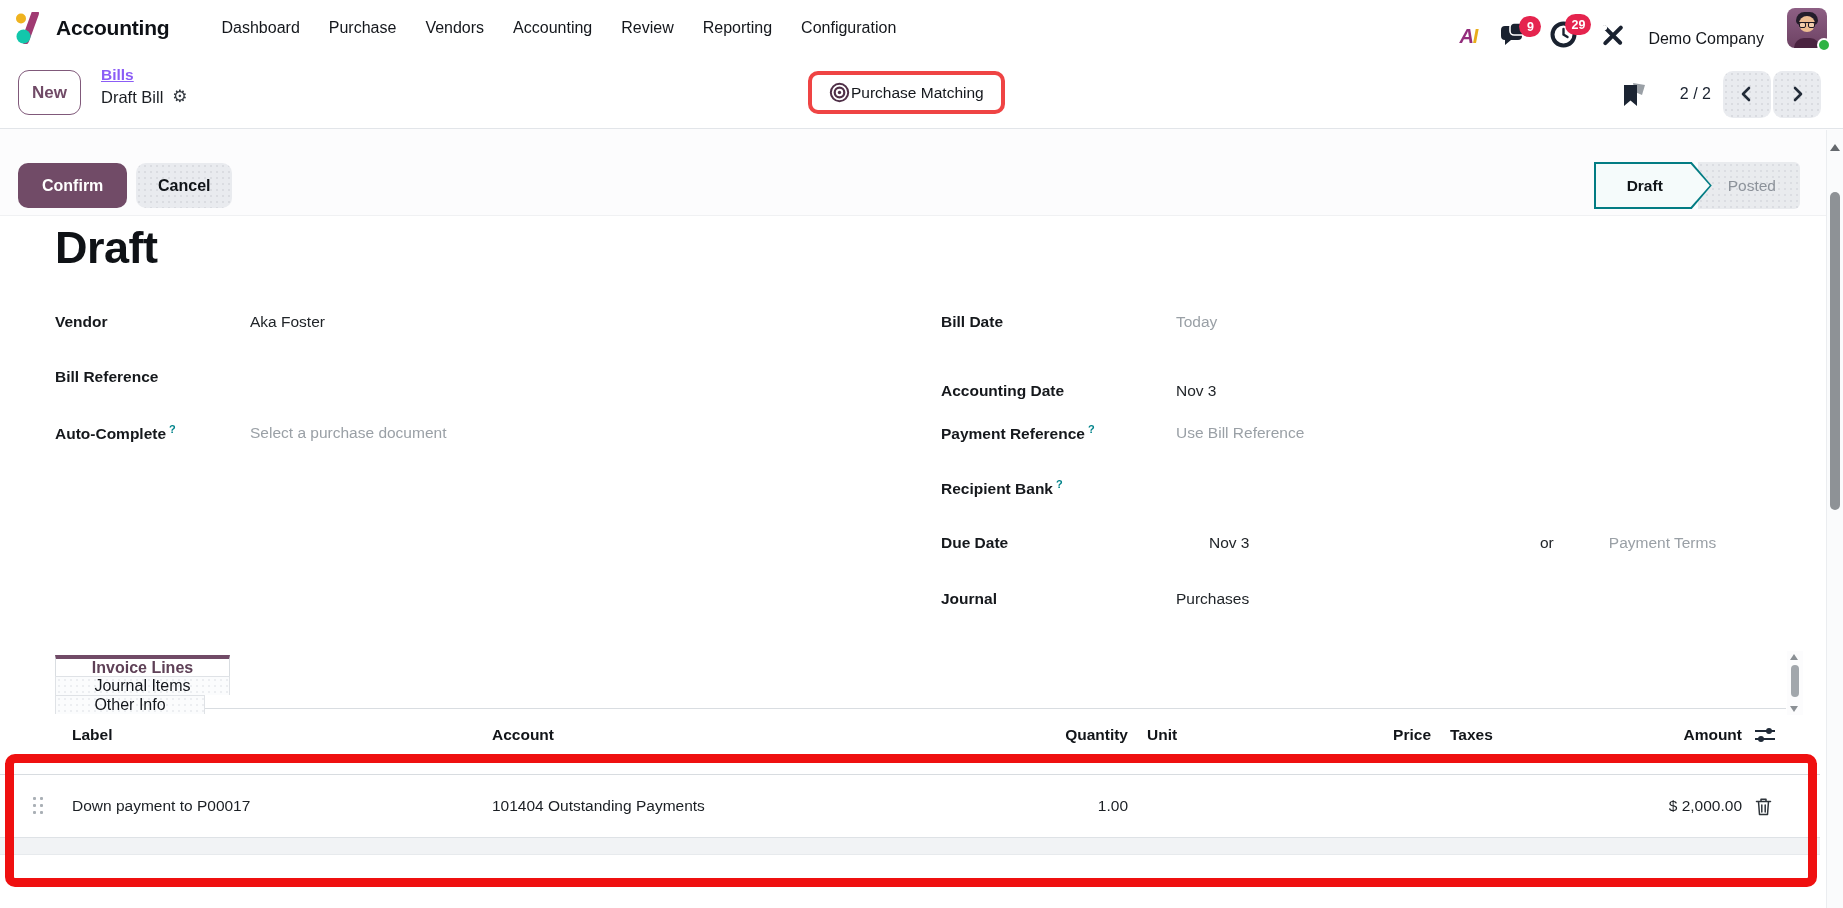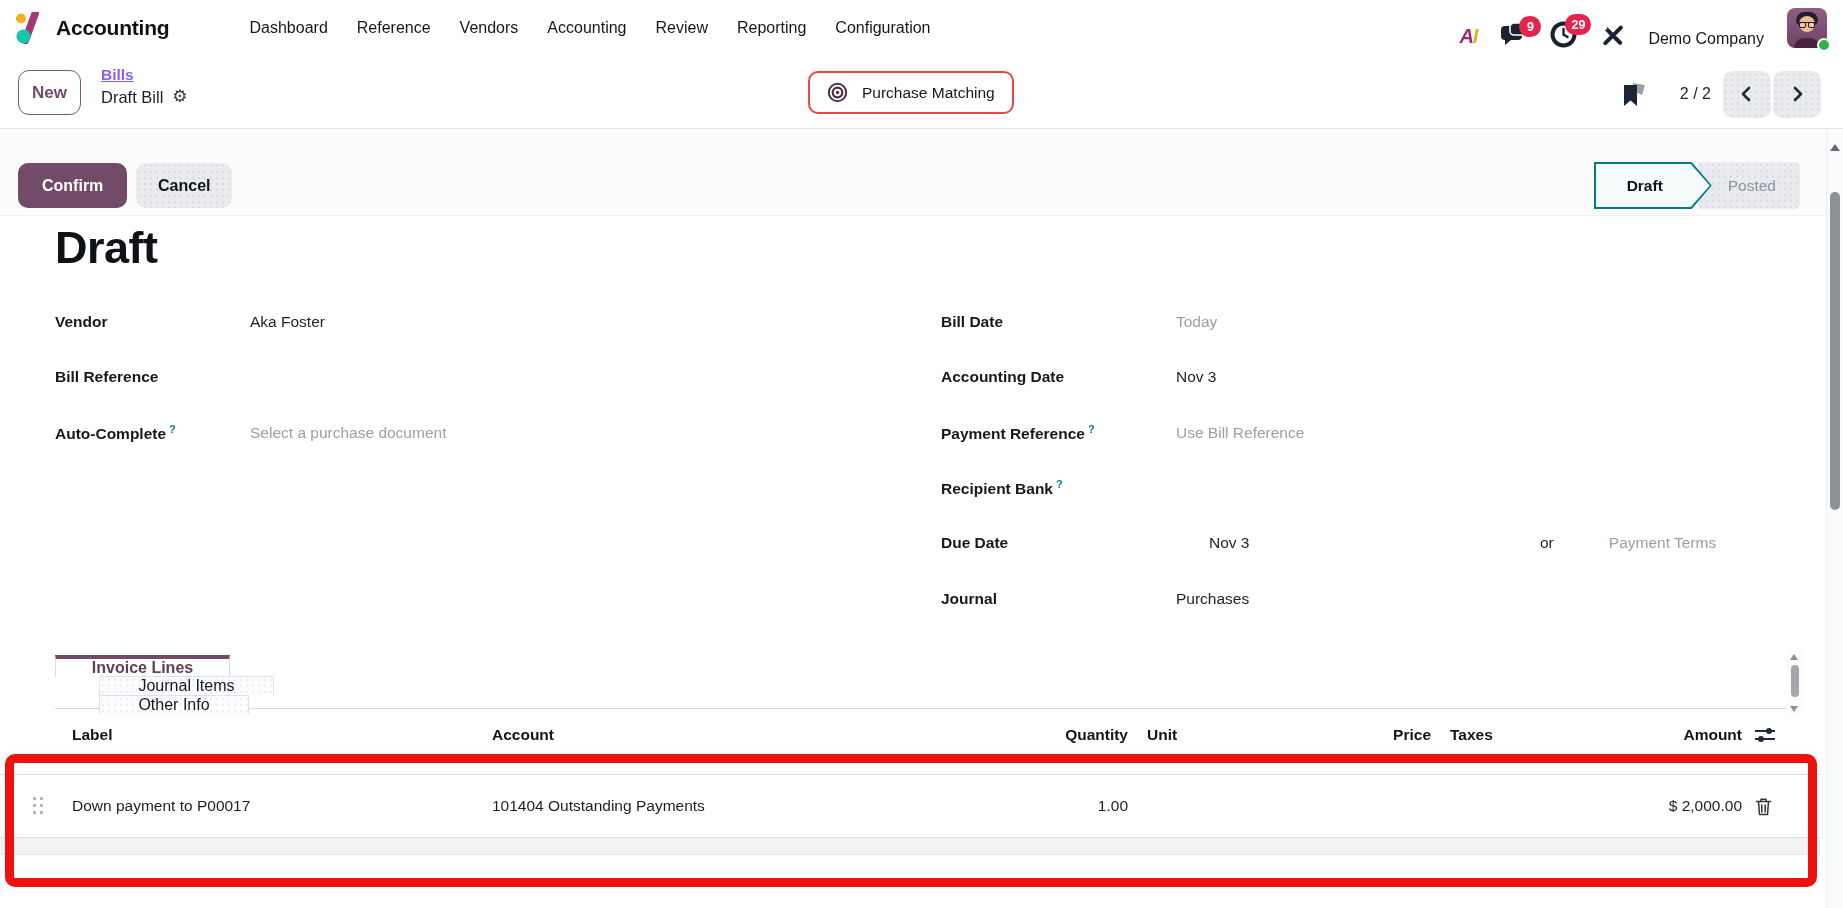--- a/index.html
+++ b/index.html
@@ -4,21 +4,21 @@
 <style>
   * { margin:0; padding:0; box-sizing:border-box; }
   body { font-family:"Liberation Sans","DejaVu Sans",sans-serif; background:#fff; }
   #root { position:relative; width:1843px; height:908px; background:#fff; overflow:hidden; color:#15181c; }
 
   
   .navbar { position:absolute; left:0; top:0; width:1843px; height:56px; background:#fff;
             display:flex; align-items:center; padding:0 14px; }
   .brand { display:flex; align-items:center; gap:10px; }
   .brand-name { font-size:21px; font-weight:700; color:#0e1116; letter-spacing:-0.2px; }
-  .menus { display:flex; align-items:center; gap:29px; margin-left:80px; }
+  .menus { display:flex; align-items:center; gap:29px; margin-left:52px; }
   .menu-item { font-size:16px; color:#14171c; cursor:pointer; white-space:nowrap; }
   .nav-right { margin-left:auto; display:flex; align-items:flex-end; gap:23px; padding-right:2px; }
   .ai-letters { font-size:20px; font-weight:800; letter-spacing:-1px; font-style:italic; }
   .ai-a { color:#932d7c; } .ai-i { color:#e9ad1b; }
   .icon-wrap { position:relative; display:inline-flex; }
   .badge { position:absolute; top:-7px; right:-14px; min-width:22px; height:21px; padding:0 6px;
            background:#e5244e; color:#fff; font-size:12.5px; font-weight:700; border-radius:11px;
            display:flex; align-items:center; justify-content:center; }
   .company-name { font-size:16px; color:#14171c; }
   .avatar { position:relative; width:40px; height:40px; border-radius:8px; overflow:visible;
@@ -37,21 +37,21 @@
   .crumb-bar { position:absolute; left:0; top:56px; width:1843px; height:73px; background:#fff;
                border-bottom:1px solid #e2e5e9; }
   .new-btn { position:absolute; left:18px; top:14px; width:63px; height:45px; background:#fff;
              border:1px solid #80597a; border-radius:11px; color:#714B67; font-size:17px; font-weight:700;
              display:flex; align-items:center; justify-content:center; cursor:pointer; }
   .crumb-block { position:absolute; left:101px; top:8px; line-height:1.35; }
   .crumb-parent { color:#8b5cf6; font-size:15.5px; font-weight:700; cursor:pointer; display:inline-block;text-decoration:underline; }
   .crumb-current { color:#1b1e23; font-size:16.5px; display:flex; align-items:center; gap:9px; }
   .gear { font-size:17px; color:#33383f; cursor:pointer; }
   .pm-btn { position:absolute; left:808px; top:15px; height:43px; padding:0 17px; background:#fff;
-            border:2px solid #ef4444; border-radius:10px; display:flex; align-items:center; gap:14px;
+            border:4px solid #ef4444; border-radius:10px; display:flex; align-items:center; gap:1px;
             font-size:15.5px; color:#14171c; cursor:pointer; }
   .crumb-right { position:absolute; right:22px; top:14px; height:48px; display:flex; align-items:center; }
   .bookmark { margin-right:32px; cursor:pointer; display:inline-flex; }
   .pager-count { font-size:16px; color:#1b2330; margin-right:12px; white-space:nowrap; }
   .pg-btn { width:48px; height:47px; border:none; border-radius:10px; background:#e9ebef;
             background-image:radial-gradient(#d9dbe0 1px, transparent 1px); background-size:6px 6px;
             display:flex; align-items:center; justify-content:center; cursor:pointer; }
   .pg-btn + .pg-btn { margin-left:2px; }
 
   
@@ -86,21 +86,21 @@
   .due-val { width:298px; flex:0 0 auto; }
   .or-word { font-size:15.5px; color:#212529; margin-right:22px; }
 
   
   .tabs-wrap { position:absolute; left:55px; top:655px; width:1731px; height:54px; display:flex;
                border-bottom:1px solid #d9dde1;flex-direction:column; }
   .tab { height:54px; display:flex; align-items:center; justify-content:center; font-size:16px; cursor:pointer; }
   .tab.active { width:175px; background:#fff; border-top:4px solid #714B67; border-left:1px solid #d9dde1;
                 border-right:1px solid #d9dde1; margin-bottom:-1px; height:55px; color:#5f4157; font-weight:600; }
   .tab.inactive { background:#fbfcfd; background-image:radial-gradient(#eceef1 1px, transparent 1px); background-size:6px 6px;
-                  border:1px solid #dfe2e6; border-bottom:none; color:#14171c;margin-left:44px; }
+                  border:1px solid #dfe2e6; border-bottom:none; color:#14171c; }
   .tab-journal { width:175px; } .tab-other { width:150px; }
 
   
   .thead { position:absolute; left:0; top:713px; width:1820px; height:44px; }
   .hc { position:absolute; top:0; height:44px; display:flex; align-items:center; font-weight:700; font-size:15.5px; color:#121519; }
   .right-cell { justify-content:flex-end; }
   .tbody { position:absolute; left:0; top:757px; width:1820px; }
   .gap1 { height:18px; background:#fff; border-bottom:1px solid #d8dce0; }
   .line-row { position:relative; height:63px; background:#fff; border-bottom:1px solid #dee2e6; }
   .rc { position:absolute; top:0; height:62px; display:flex; align-items:center; font-size:15.5px; color:#1b1f24; cursor:text; }
@@ -140,21 +140,21 @@
         <svg width="32" height="32" viewBox="0 0 32 32">
           <circle cx="7" cy="6.5" r="5" fill="#efb31f"></circle>
           <rect x="12.5" y="-3" width="7.5" height="36" rx="3.7" fill="#a03a72" transform="rotate(20 16 15)"></rect>
           <circle cx="9.5" cy="24.5" r="7" fill="#12c7ab"></circle>
         </svg>
       </span>
       <span class="brand-name">Accounting</span>
     </div>
     <nav class="menus">
       <a class="menu-item">Dashboard</a>
-      <a class="menu-item">Reference</a>
+      <a class="menu-item">Purchase</a>
       <a class="menu-item">Vendors</a>
       <a class="menu-item">Accounting</a>
       <a class="menu-item">Review</a>
       <a class="menu-item">Reporting</a>
       <a class="menu-item">Configuration</a>
     </nav>
     <div class="nav-right">
       <span class="ai-letters"><span class="ai-a">A</span><span class="ai-i">I</span></span>
       <span class="icon-wrap">
         <svg width="27" height="25" viewBox="0 0 27 25">
@@ -254,21 +254,21 @@
   </div>
   <div class="frow" style="left:55px; top:417px; width:870px;">
     <span class="flabel lw"><span>Auto-Complete</span><sup class="help">?</sup></span>
     <span class="fvalue placeholder">Select a purchase document</span>
   </div>
 
   <div class="frow" style="left:941px; top:306px; width:880px;">
     <span class="flabel rw">Bill Date</span>
     <span class="fvalue placeholder">Today</span>
   </div>
-  <div class="frow" style="left:941px; top:361px; width:880px;align-items:center;">
+  <div class="frow" style="left:941px; top:375px; width:880px;align-items:center;">
     <span class="flabel rw">Accounting Date</span>
     <span class="fvalue">Nov 3</span>
   </div>
   <div class="frow" style="left:941px; top:417px; width:880px;">
     <span class="flabel rw"><span>Payment Reference</span><sup class="help">?</sup></span>
     <span class="fvalue placeholder">Use Bill Reference</span>
   </div>
   <div class="frow" style="left:941px; top:472px; width:880px;">
     <span class="flabel rw"><span>Recipient Bank</span><sup class="help">?</sup></span>
     <span class="fvalue"></span>

